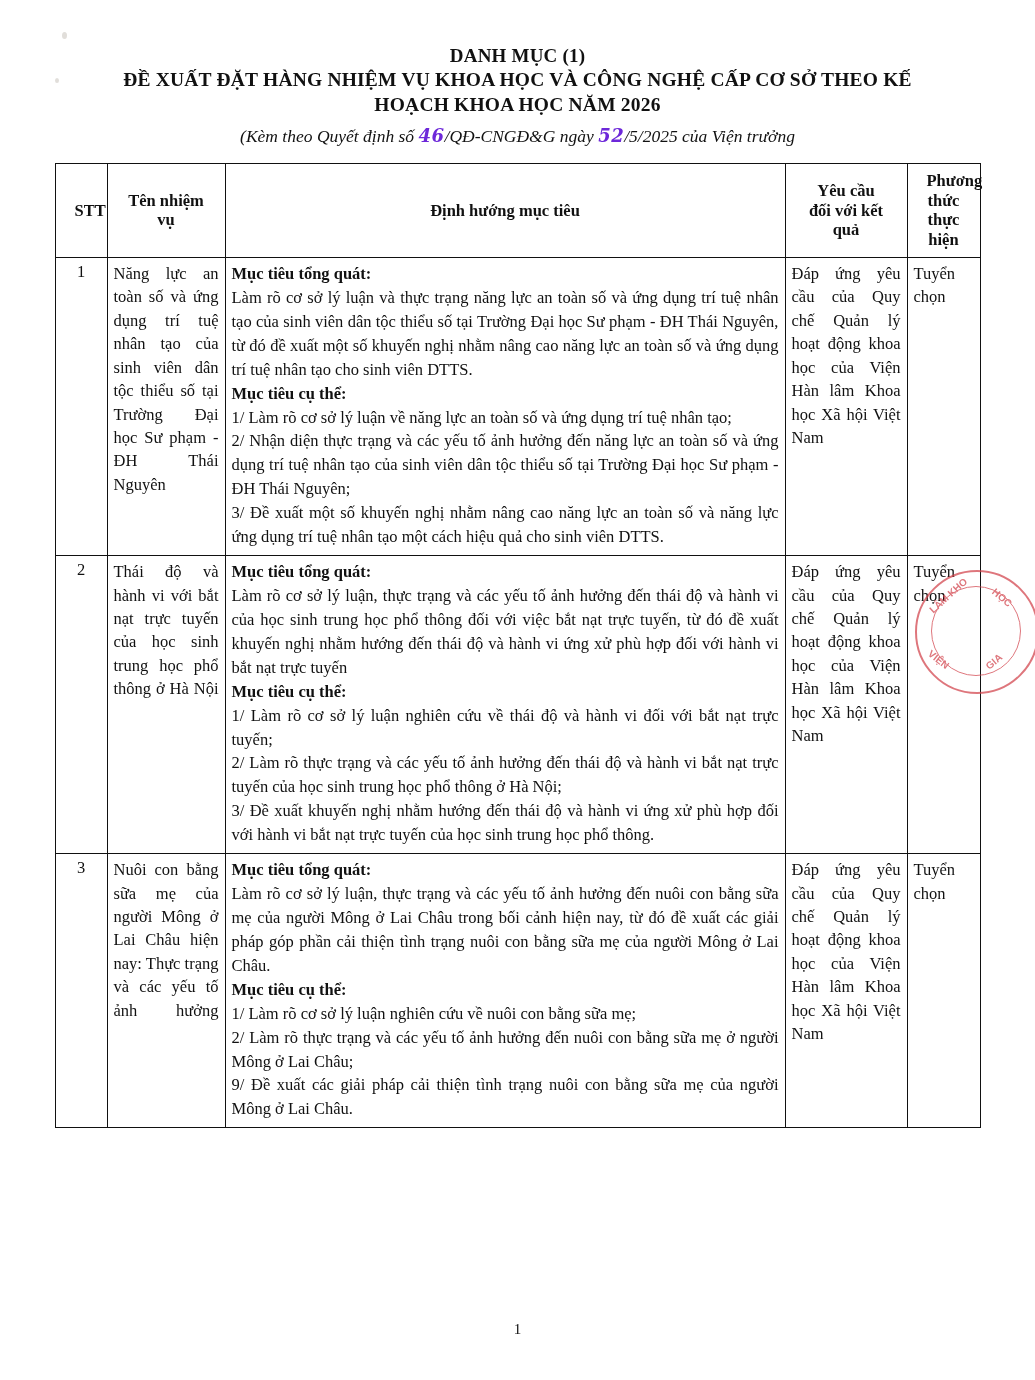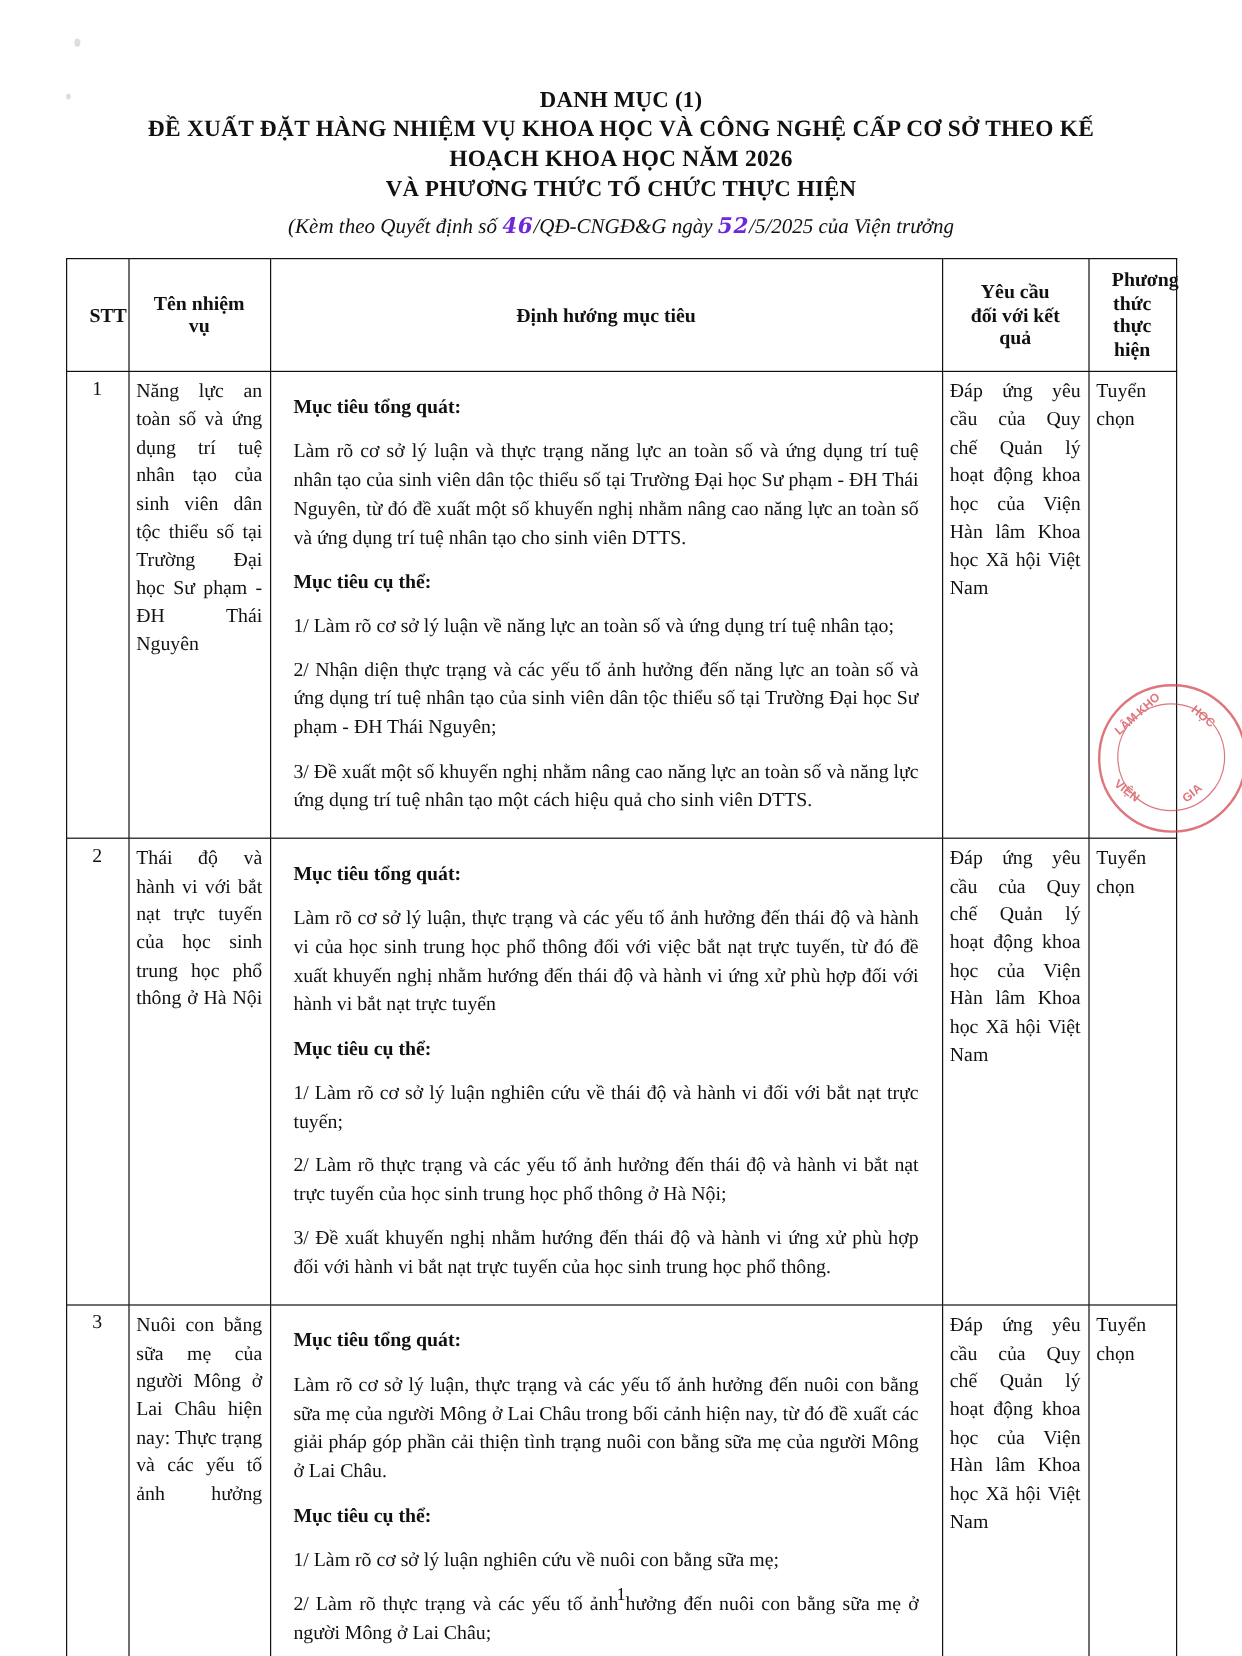--- a/index.html
+++ b/index.html
@@ -20,21 +20,20 @@
     width: 1035px;
     height: 1380px;
     box-sizing: border-box;
     padding: 44px 52px 20px 52px;
   }
 
   
   .doc-header {
     text-align: center;
     line-height: 1.28;
-    margin-top: 28px;
   }
   .title-line {
     font-weight: bold;
     font-size: 19.5px;
     letter-spacing: 0.2px;
   }
   .title-line.t1 { font-size: 19px; }
   .title-line.t2 { font-size: 19.5px; font-family: Liberation Serif, serif; }
   .title-line.t3 { font-size: 19.5px; }
   .title-line.t4 { font-size: 19px; }
@@ -93,21 +92,21 @@
   }
   td.name { padding-top: 8px; }
   td.req  { padding-top: 8px; }
   td.mode { text-align: left; text-align-last: left; padding-top: 8px; }
   td.goal {
     font-size: 16.5px;
     line-height: 1.45;
     text-align: justify;
     padding-top: 8px;
   }
-  td.goal p { margin: 13px; }
+  td.goal p { margin: 0; }
   td.goal p.b { font-weight: bold; }
 
   .footer-num {
     position: absolute;
     bottom: 42px;
     left: 0;
     width: 100%;
     text-align: center;
     font-size: 15px;
   }
@@ -158,21 +157,20 @@
 
 <div class="page">
 
   <span class="speck sp1"></span>
   <span class="speck sp2"></span>
 
   <div class="doc-header">
     <div class="title-line t1">DANH MỤC (1)</div>
     <div class="title-line t2">ĐỀ XUẤT ĐẶT HÀNG NHIỆM VỤ KHOA HỌC VÀ CÔNG NGHỆ CẤP CƠ SỞ THEO KẾ</div>
     <div class="title-line t3">HOẠCH KHOA HỌC NĂM 2026</div>
-    <div class="title-line t4">VÀ PHƯƠNG THỨC TỔ CHỨC THỰC HIỆN</div>
 
     <div class="subtitle">
       <span>(Kèm theo Quyết định số</span>
       <span class="hand">46</span><span>/QĐ-CNGĐ&amp;G ngày</span>
       <span class="hand">52</span><span>/5/2025 của Viện trưởng</span>
     </div>
   </div>
 
   <table class="main">
     <colgroup>

